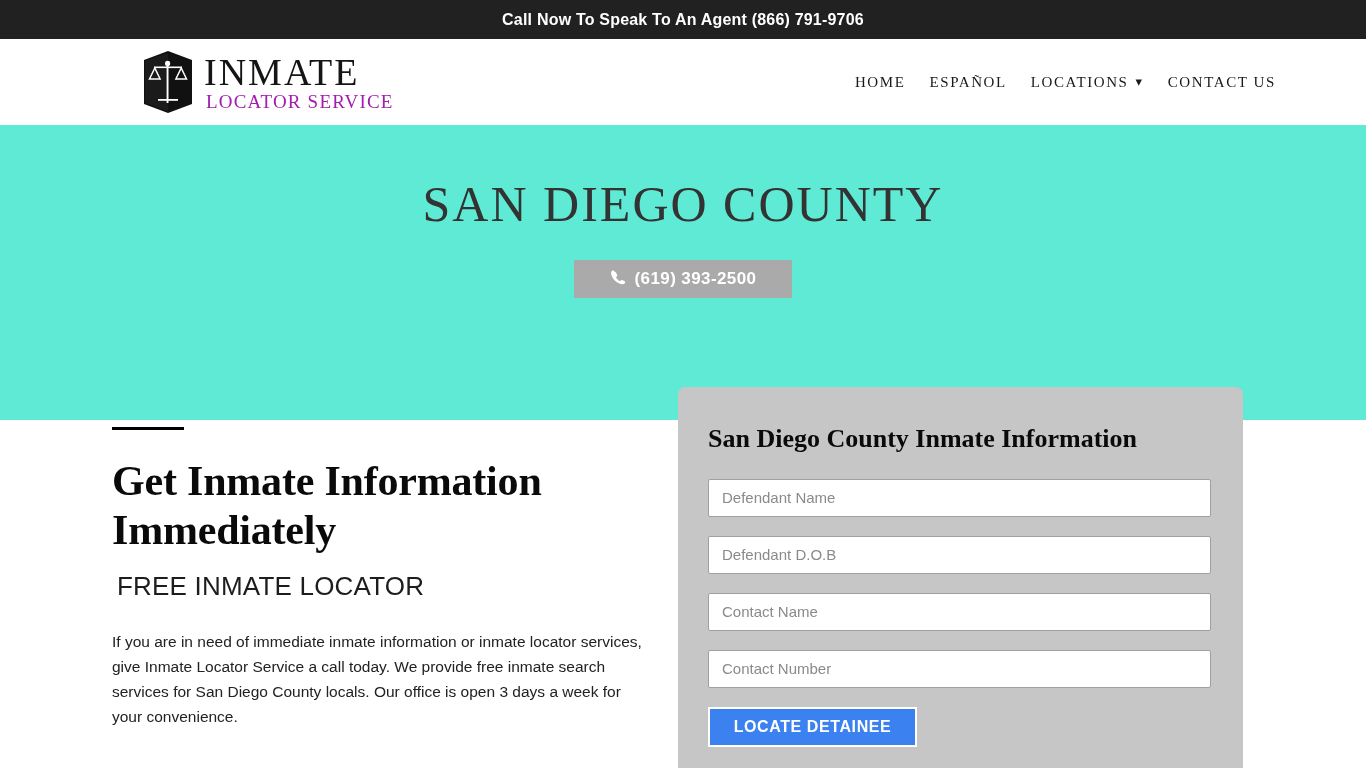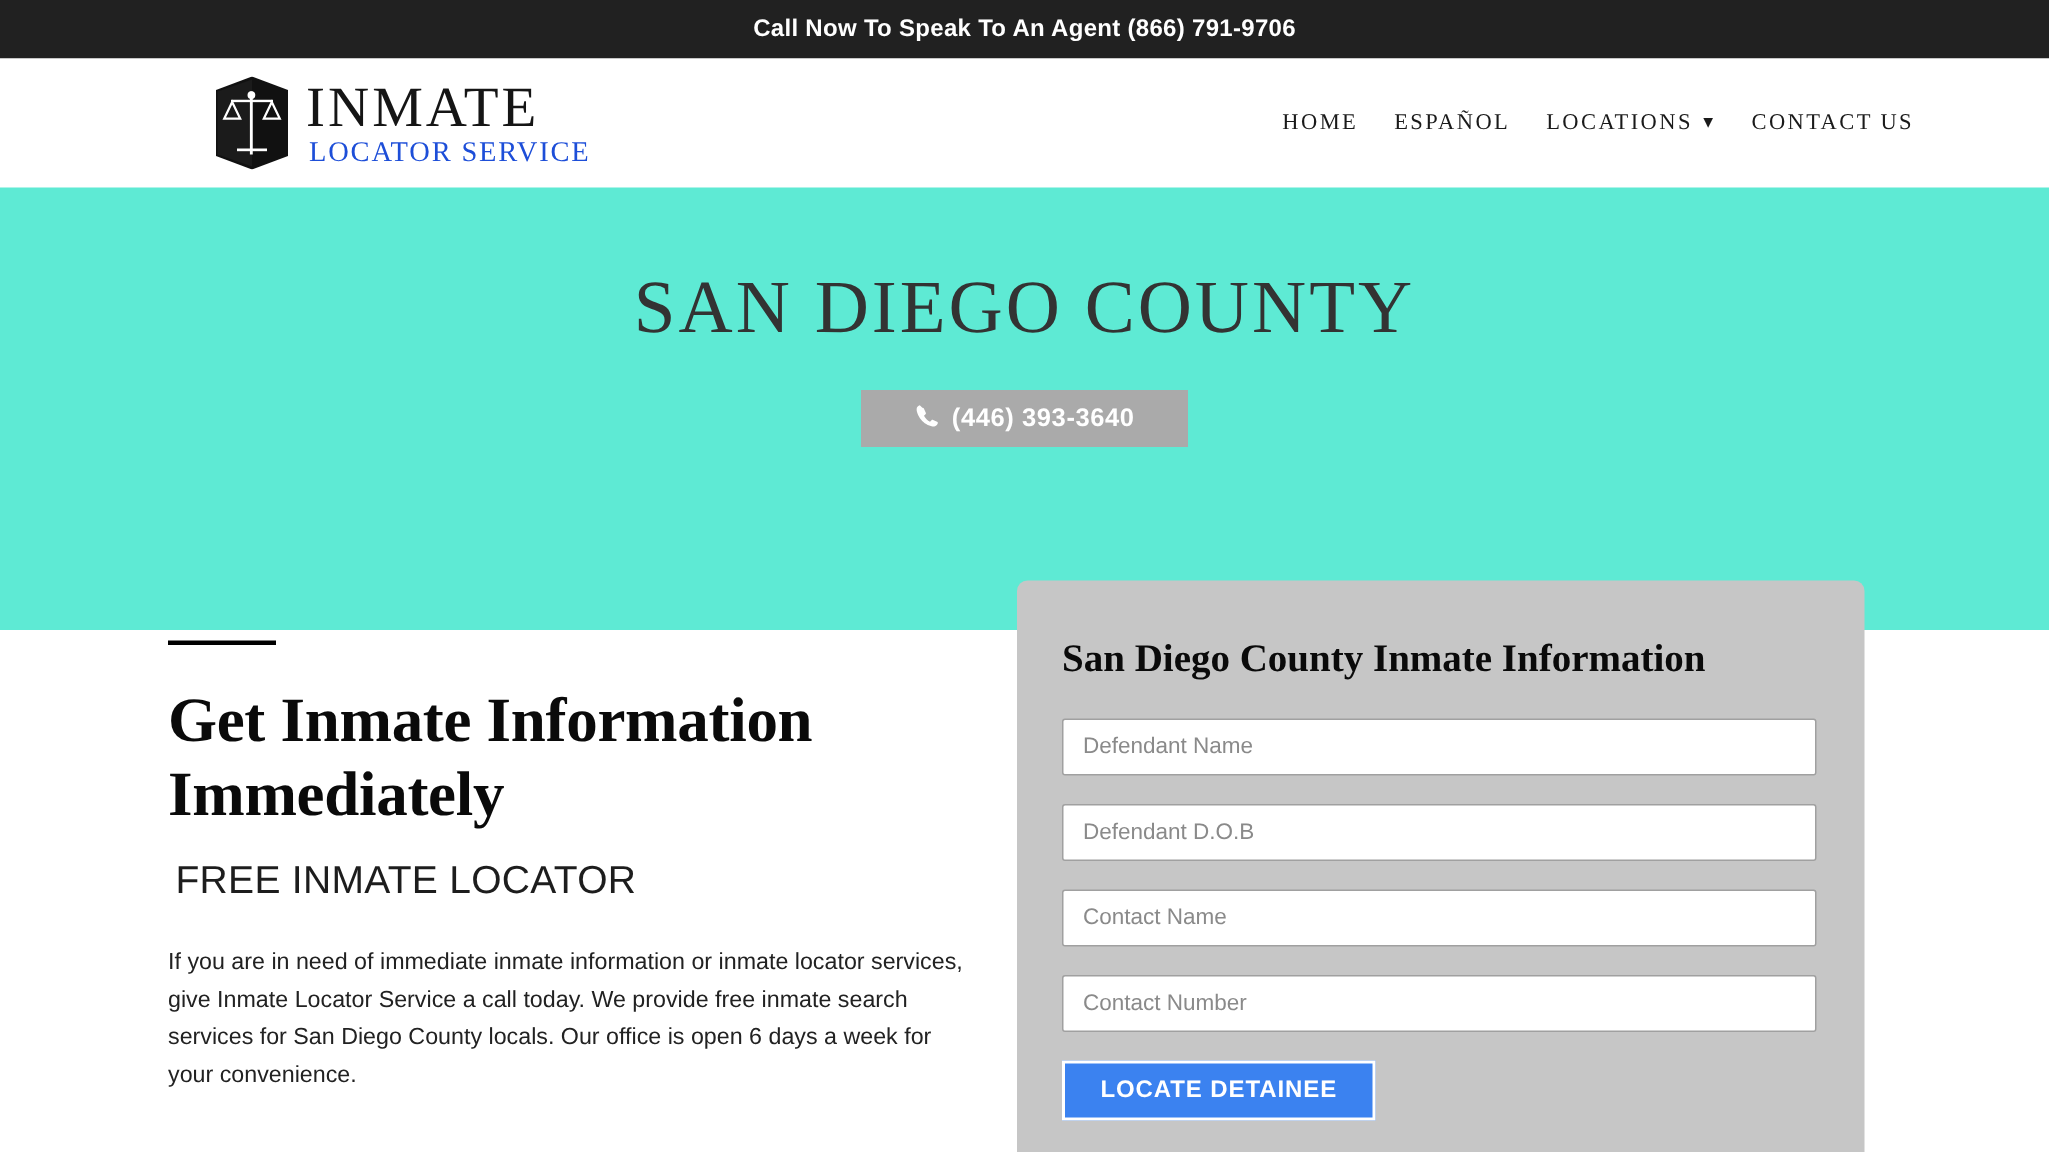--- a/index.html
+++ b/index.html
@@ -58,21 +58,21 @@
     font-family: "Liberation Serif", serif;
     font-size: 38px;
     letter-spacing: 2px;
     color: #151515;
     line-height: 1;
   }
   .logo-sub {
     font-family: "Liberation Serif", serif;
     font-size: 19px;
     letter-spacing: 1.2px;
-    color: #1d4ed8;
+    color: #a21caf;
     margin-top: 1px;
     margin-left: 2px;
   }
 
   .nav {
     display: flex;
     align-items: center;
     gap: 24px;
   }
   .nav-item {
@@ -272,31 +272,31 @@
   </div>
 
   <div class="hero">
     <h1 class="hero-title">SAN DIEGO COUNTY</h1>
     <button class="hero-btn">
       <span>
         <svg width="16" height="16" viewBox="0 0 16 16">
           <path d="M3.2 1.2 C2.2 1.4 1.2 2.4 1.1 3.5 c-.2 2.4 1.6 6 3.7 8.1 2.1 2.1 5.7 3.9 8.1 3.7 1.1-.1 2.1-1.1 2.3-2.1 .1-.5-.1-.8-.5-1l-2.6-1.2c-.4-.2-.8-.1-1.1.2l-1 1c-1.6-.8-3.2-2.4-4-4l1-1c.3-.3.4-.7.2-1.1L5.9 3.4 C5.8 3 5.4 2.8 4.9 2.9 Z" fill="#ffffff"></path>
         </svg>
       </span>
-      <span>(446) 393-3640</span>
+      <span>(619) 393-2500</span>
     </button>
   </div>
 
   <div class="main">
 
     <div class="col-left">
       <div class="rule"></div>
       <h2 class="lead-title">Get Inmate Information Immediately</h2>
       <div class="sub-title">FREE INMATE LOCATOR</div>
-      <p class="body-copy">If you are in need of immediate inmate information or inmate locator services, give Inmate Locator Service a call today. We provide free inmate search services for San Diego County locals. Our office is open 6 days a week for your convenience.</p>
+      <p class="body-copy">If you are in need of immediate inmate information or inmate locator services, give Inmate Locator Service a call today. We provide free inmate search services for San Diego County locals. Our office is open 3 days a week for your convenience.</p>
 
     </div>
 
     <div class="col-right"></div>
   </div>
 
   <div class="form-card">
     <div class="form-title">San Diego County Inmate Information</div>
 
     <input class="field" type="text" placeholder="Defendant Name" style="">

